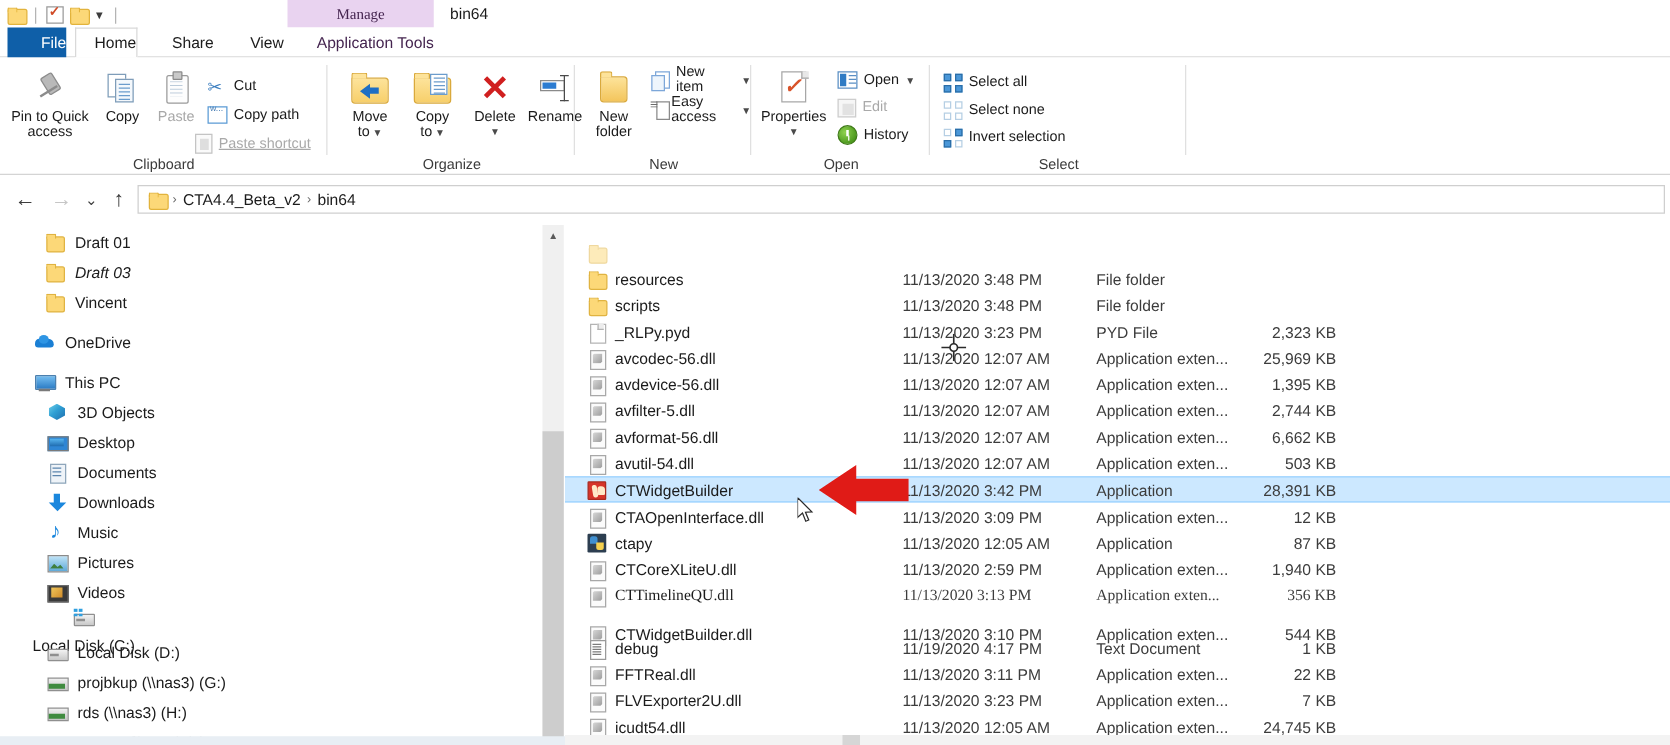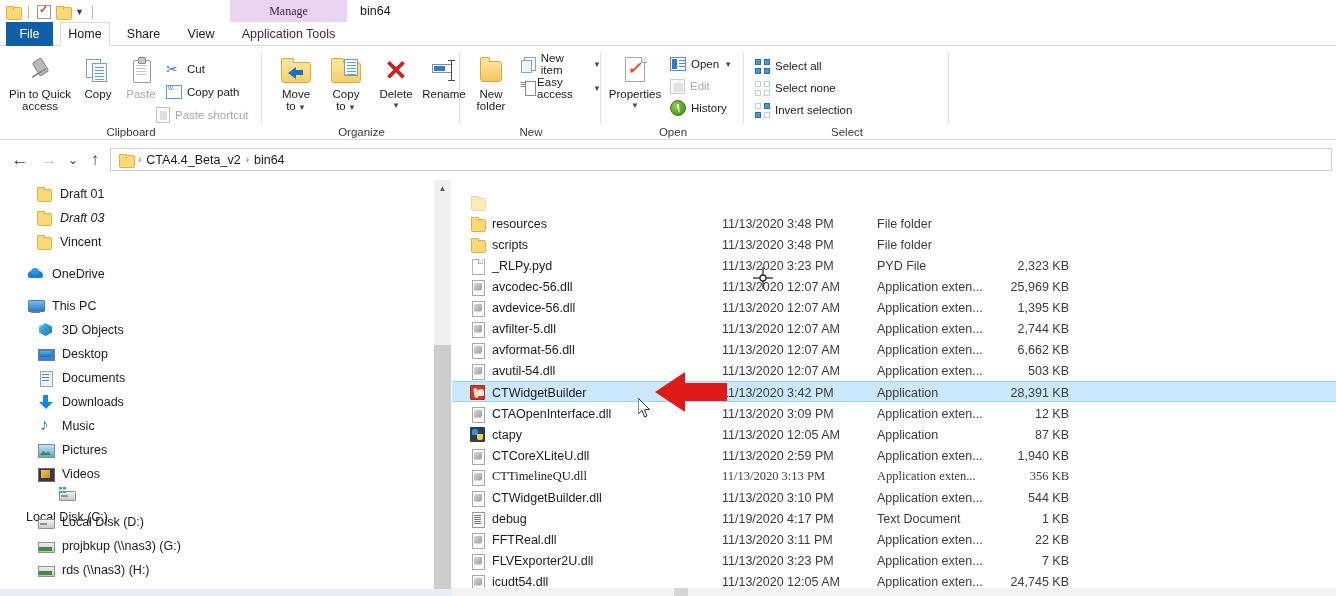--- a/index.html
+++ b/index.html
@@ -45,21 +45,21 @@
   .win-title {
     position:absolute; left:360px; top:4px; font-size:12.5px; color:#1b1b1b;
   }
 
   
   .tabstrip {
     position:absolute; left:0; top:22px; width:1336px; height:24px;
     background:#ffffff; border-bottom:1px solid #d9d9d9;
   }
   .tab {
-    position:absolute; top:0; height:24px; display:flex; align-items:center; justify-content:center;
+    position:absolute; top:0; height:24px; display:flex; align-items:center; justify-content:flex-end;
     font-size:12.5px; color:#1b1b1b; cursor:default;
   }
   .tab.file { left:6px; width:47px; background:#0f5fa8; color:#ffffff; }
   .tab.home { left:60px; width:50px; background:#ffffff; border:1px solid #d9d9d9; border-bottom-color:#ffffff; }
   .tab.share{ left:116px; width:55px; }
   .tab.view { left:175px; width:52px; }
   .tab.apptools { left:230px; width:117px; color:#44244f; }
 
   
   .ribbon {
@@ -528,21 +528,21 @@
       <span>Paste</span>
     </div>
     <div class="smallbtn" style="left:166px; top:13px;">
       <span class="scissors">✂</span>
       <span>Cut</span>
     </div>
     <div class="smallbtn" style="left:166px; top:36px;">
       <span class="copypath"></span>
       <span>Copy path</span>
     </div>
-    <div class="smallbtn dim" style="left:156px; top:59px;">
+    <div class="smallbtn dim" style="left:156px; top:59px;text-decoration:underline;">
       <span class="pasteshortcut"></span>
       <span>Paste shortcut</span>
     </div>
     <div class="grp-label">Clipboard</div>
     <div class="divider"></div>
   </div>
 
   <div class="grp" style="left:263px; width:197px;">
     <div class="bigbtn" style="left:10px; top:8px; width:46px;">
       <span class="glyph">
@@ -903,21 +903,21 @@
     </div>
     <div class="row" style="top:261px;font-family:Liberation Serif, serif;">
       <span class="c-name">
           <span class="fi fi-dll"></span>
           <span>CTTimelineQU.dll</span>
         </span>
       <span class="c-date">11/13/2020 3:13 PM</span>
       <span class="c-type">Application exten...</span>
       <span class="c-size">356 KB</span>
     </div>
-    <div class="row" style="top:282px;">
+    <div class="row" style="top:292px;">
       <span class="c-name">
           <span class="fi fi-dll"></span>
           <span>CTWidgetBuilder.dll</span>
         </span>
       <span class="c-date">11/13/2020 3:10 PM</span>
       <span class="c-type">Application exten...</span>
       <span class="c-size">544 KB</span>
     </div>
     <div class="row" style="top:303px;">
       <span class="c-name">

